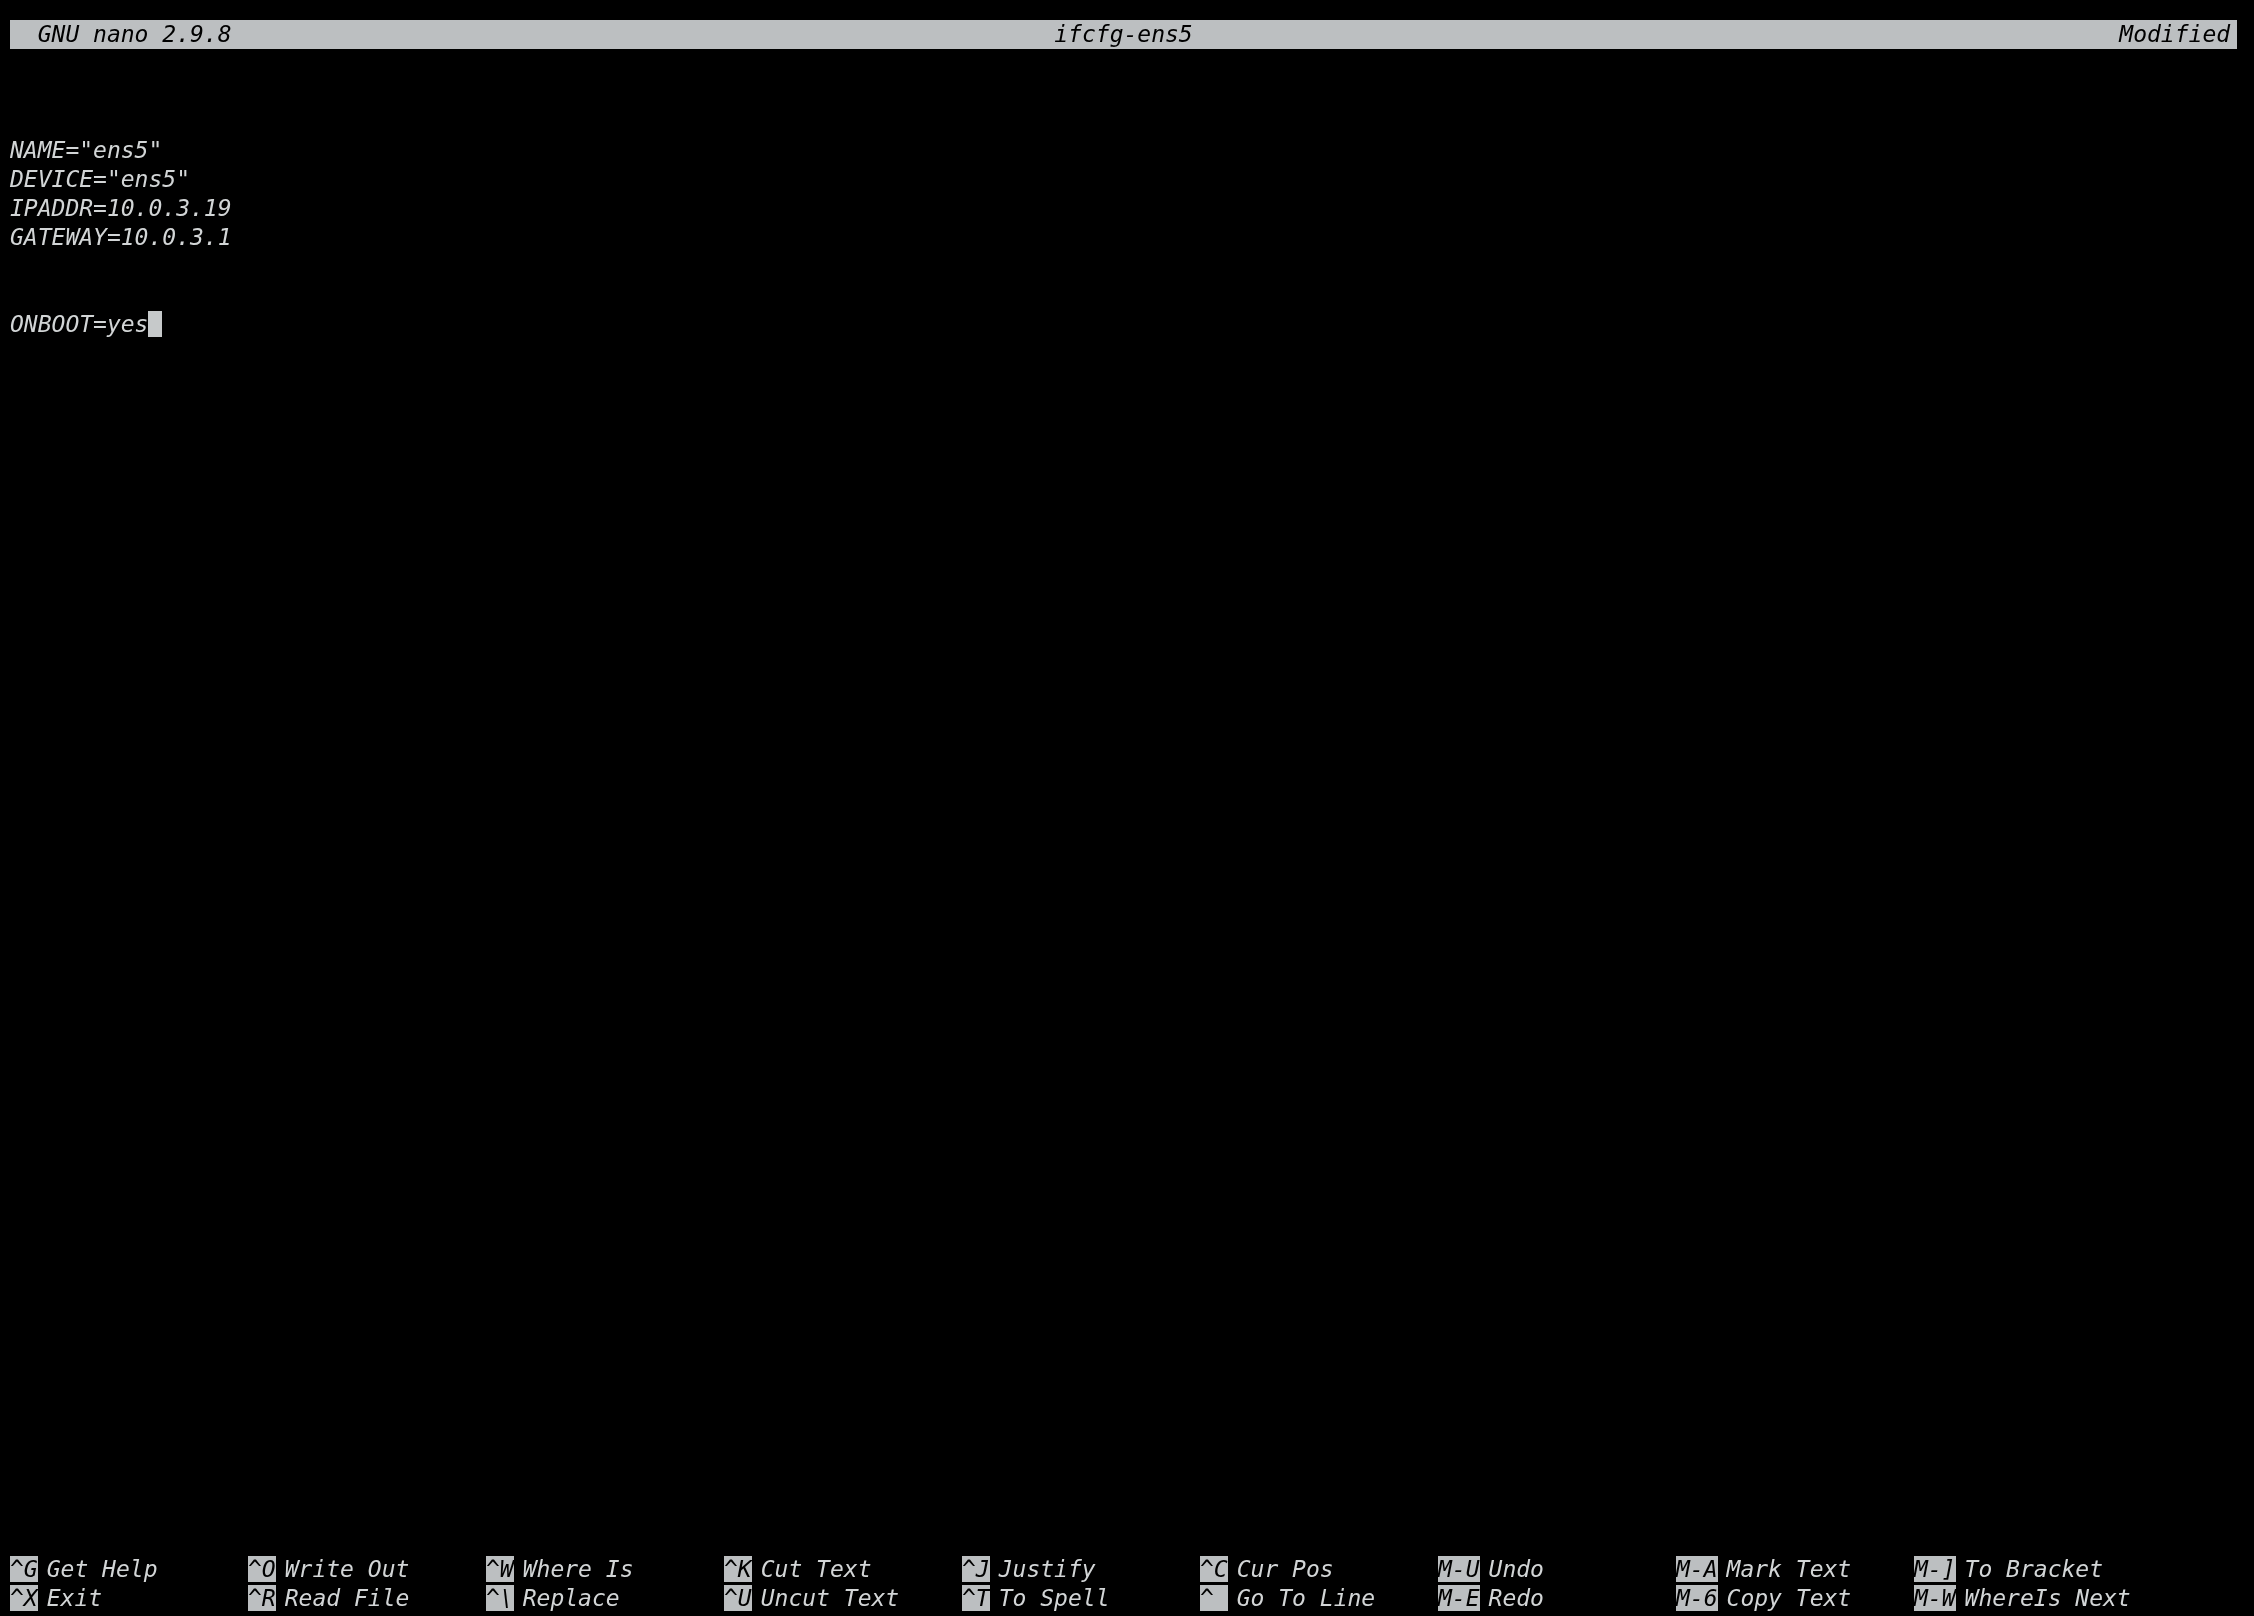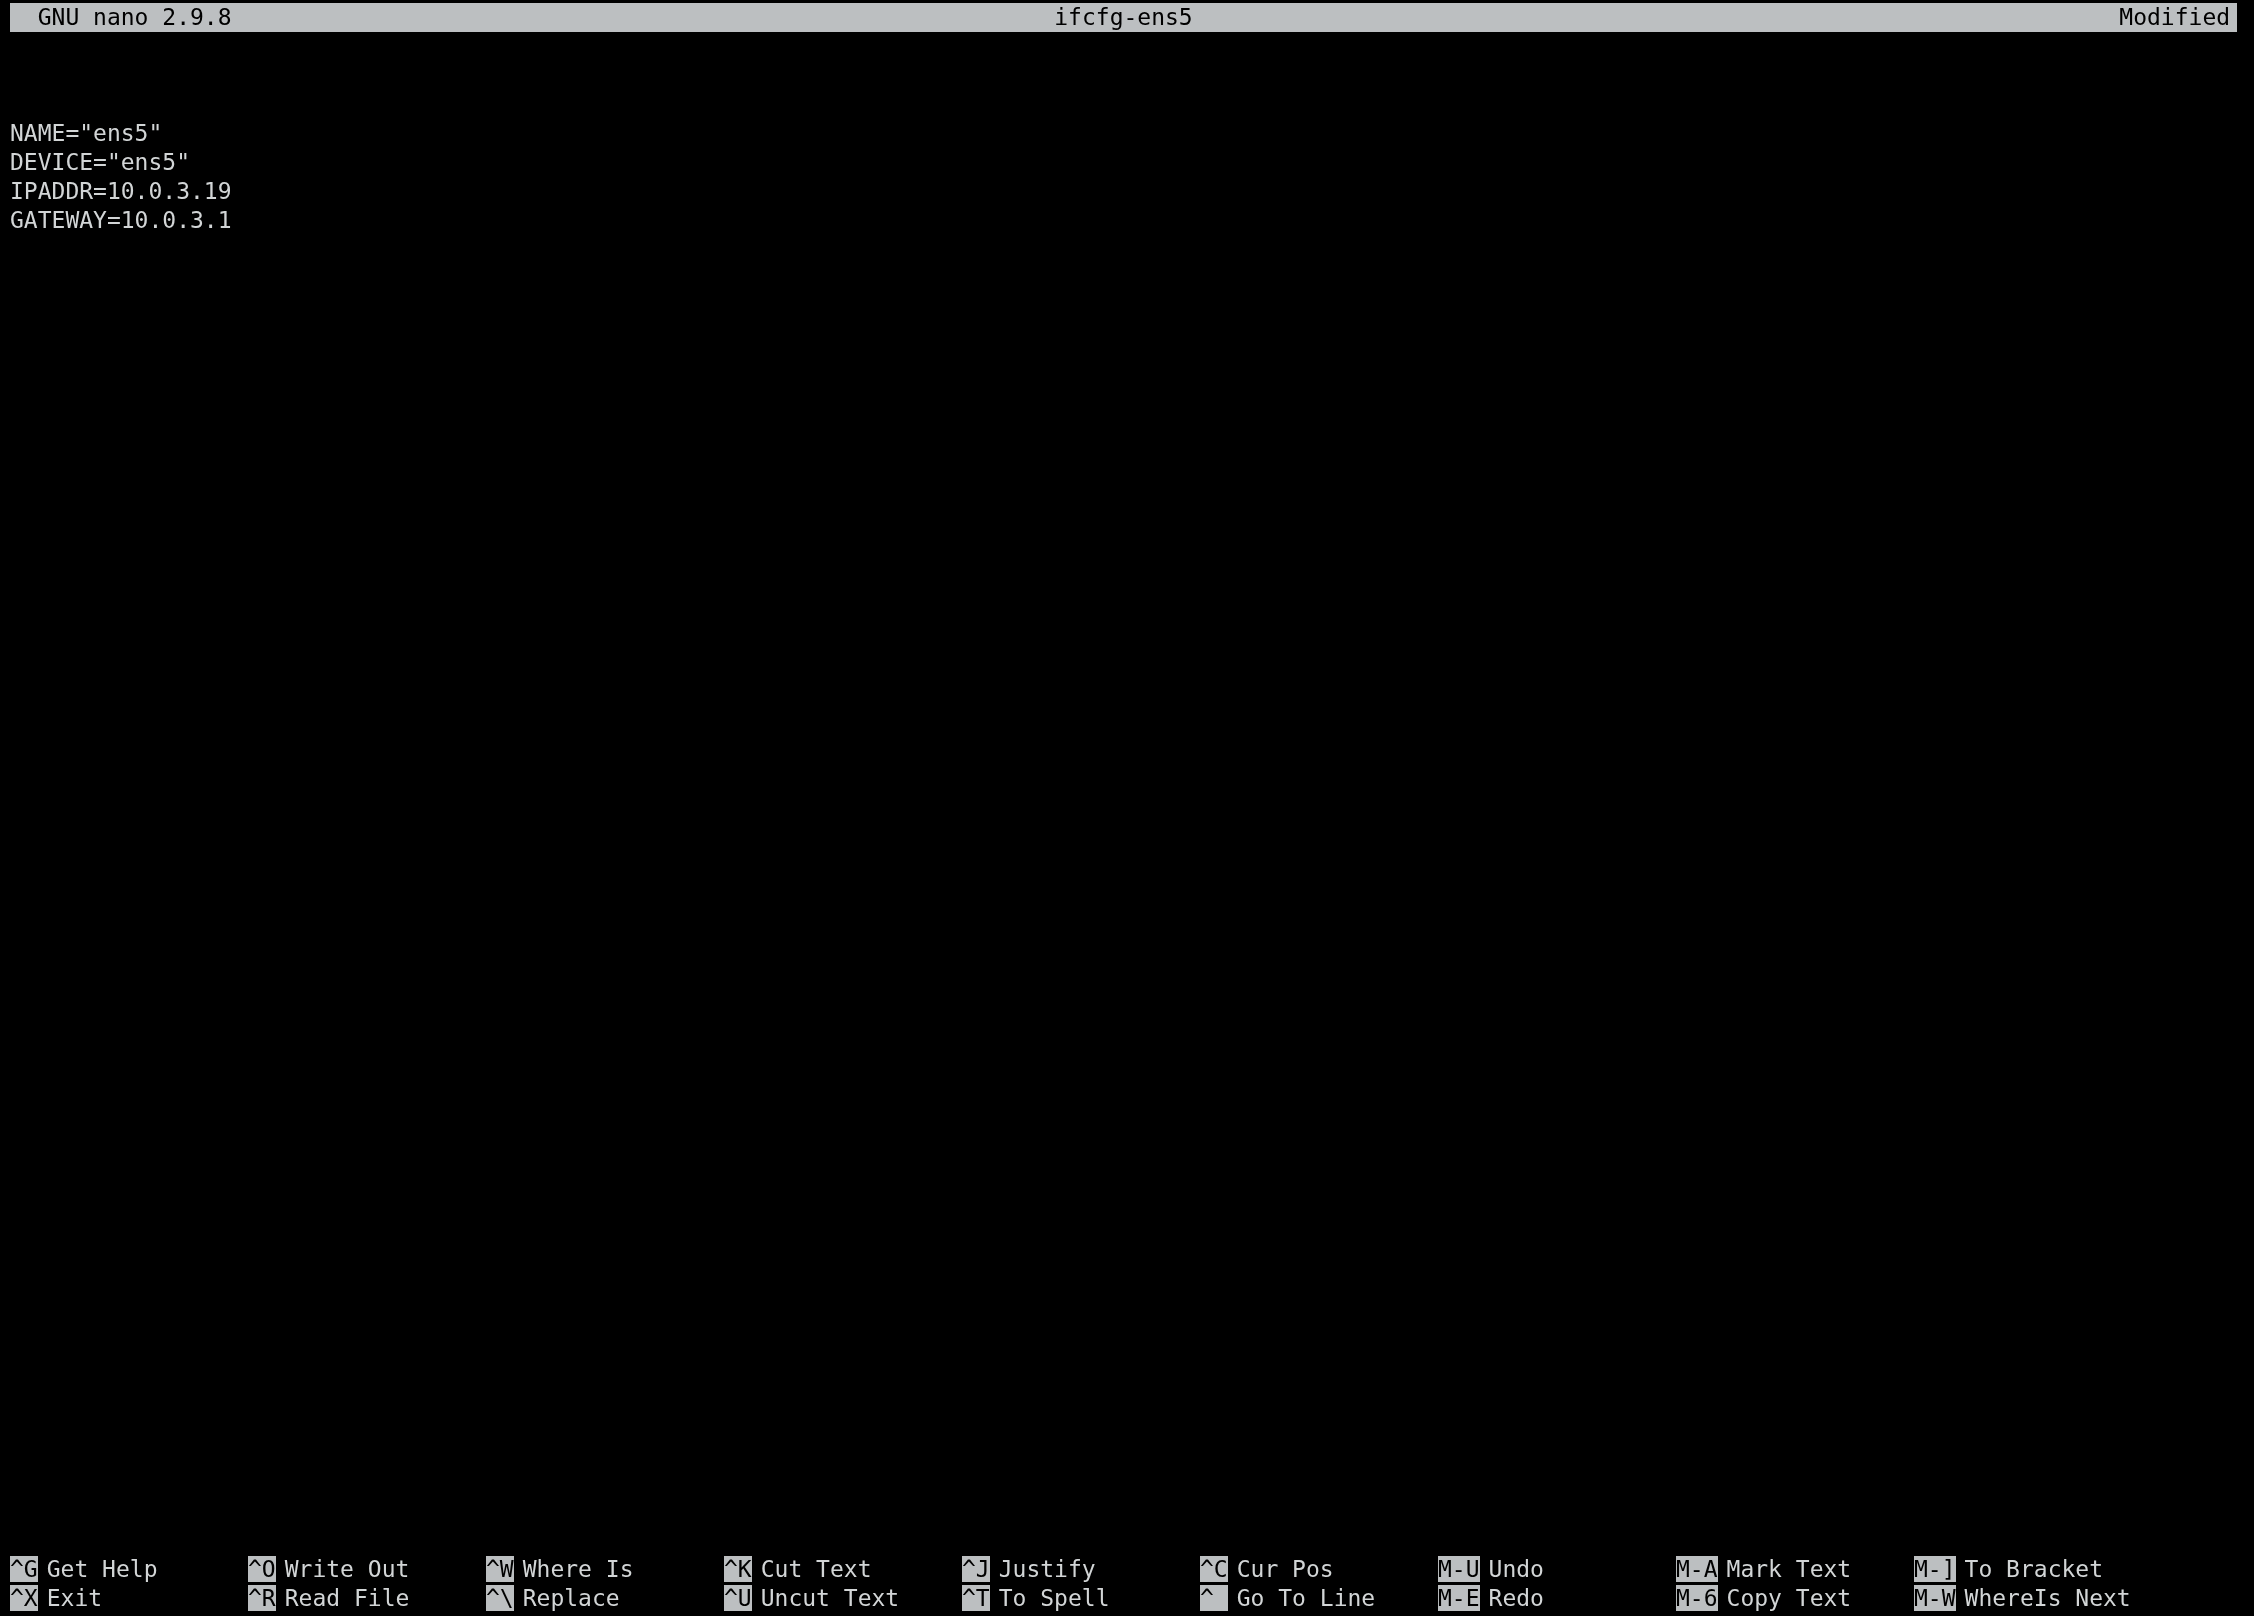--- a/index.html
+++ b/index.html
@@ -15,21 +15,22 @@
     background: var(--bg);
     font-family: "DejaVu Sans Mono", "Liberation Mono", monospace;
     font-size: 23px;
     line-height: 29px;
     color: var(--fg);
     overflow: hidden;
   }
   .terminal {
     position: absolute;
     inset: 0;
-    padding: 3px 17px 0 10px;
+    padding: 20px 17px 0 10px;
+    font-style: italic;
   }
   
   .titlebar {
     height: 29px;
     background: var(--bar);
     color: var(--bar-text);
     display: grid;
     grid-template-columns: 1fr auto 1fr;
     align-items: center;
     white-space: pre;
@@ -77,20 +78,21 @@
 <div class="terminal">
 
   <div class="titlebar">
     <span class="app">GNU nano 2.9.8</span>
     <span class="fname">ifcfg-ens5</span>
     <span class="status">Modified</span>
   </div>
 
   <div class="content">
     <div><div class="code-line">NAME="ens5"</div><div class="code-line">DEVICE="ens5"</div><div class="code-line">IPADDR=10.0.3.19</div><div class="code-line">GATEWAY=10.0.3.1</div></div>
+    <div class="code-line"><span>ONBOOT=yes</span><span class="cursor"></span></div>
   </div>
 
   <div class="footer">
     <div class="sc-row"><div class="sc-item"><span class="sc-key">^G</span><span class="sc-label">Get Help</span></div><div class="sc-item"><span class="sc-key">^O</span><span class="sc-label">Write Out</span></div><div class="sc-item"><span class="sc-key">^W</span><span class="sc-label">Where Is</span></div><div class="sc-item"><span class="sc-key">^K</span><span class="sc-label">Cut Text</span></div><div class="sc-item"><span class="sc-key">^J</span><span class="sc-label">Justify</span></div><div class="sc-item"><span class="sc-key">^C</span><span class="sc-label">Cur Pos</span></div><div class="sc-item"><span class="sc-key">M-U</span><span class="sc-label">Undo</span></div><div class="sc-item"><span class="sc-key">M-A</span><span class="sc-label">Mark Text</span></div><div class="sc-item"><span class="sc-key">M-]</span><span class="sc-label">To Bracket</span></div></div>
     <div class="sc-row"><div class="sc-item"><span class="sc-key">^X</span><span class="sc-label">Exit</span></div><div class="sc-item"><span class="sc-key">^R</span><span class="sc-label">Read File</span></div><div class="sc-item"><span class="sc-key">^\</span><span class="sc-label">Replace</span></div><div class="sc-item"><span class="sc-key">^U</span><span class="sc-label">Uncut Text</span></div><div class="sc-item"><span class="sc-key">^T</span><span class="sc-label">To Spell</span></div><div class="sc-item"><span class="sc-key">^_</span><span class="sc-label">Go To Line</span></div><div class="sc-item"><span class="sc-key">M-E</span><span class="sc-label">Redo</span></div><div class="sc-item"><span class="sc-key">M-6</span><span class="sc-label">Copy Text</span></div><div class="sc-item"><span class="sc-key">M-W</span><span class="sc-label">WhereIs Next</span></div></div>
   </div>
 
 </div>
 
 </body></html>

